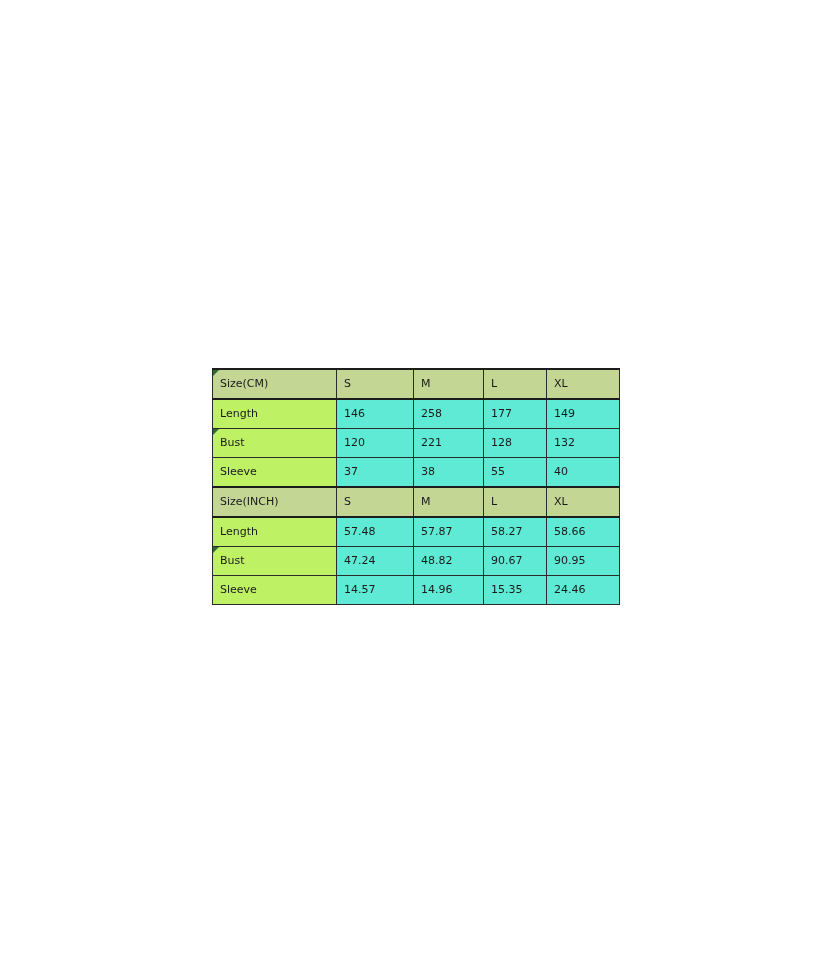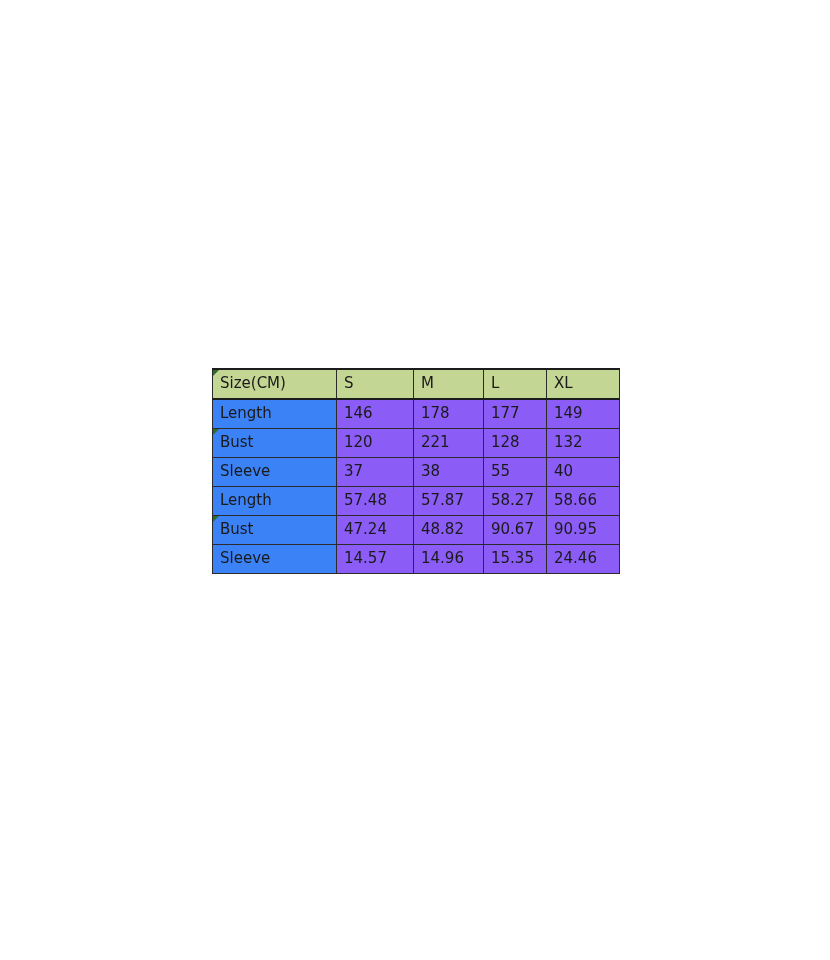--- a/index.html
+++ b/index.html
@@ -19,21 +19,21 @@
     position: absolute;
     left: 212px;
     top: 368px;
     width: 407px;
   }
 
   table.size-chart {
     border-collapse: collapse;
     table-layout: fixed;
     width: 407px;
-    font-size: 15px;
+    font-size: 11px;
     color: #1a1a1a;
   }
 
   table.size-chart col.c-label { width: 124px; }
   table.size-chart col.c-s     { width: 77px; }
   table.size-chart col.c-m     { width: 70px; }
   table.size-chart col.c-l     { width: 63px; }
   table.size-chart col.c-xl    { width: 73px; }
 
   table.size-chart td {
@@ -41,26 +41,26 @@
     padding: 0 0 0 7px;
     vertical-align: middle;
     line-height: 1.05;
     border-left: 1px solid #2b2b2b;
     border-right: 1px solid #2b2b2b;
     border-top: 1px solid #2b2b2b;
     border-bottom: 1px solid #2b2b2b;
     white-space: nowrap;
     overflow: hidden;
     position: relative;
-    background: #8b5cf6;
+    background: #5eead4;
   }
 
   
   tr td.label-cell {
-    background: #3b82f6;
+    background: #bef264;
   }
 
   
   tr.header-row td {
     background: #c4d693;
   }
   tr.header-row td.label-cell {
     background: #c4d693;
   }
 
@@ -118,21 +118,21 @@
       </tr>
 
       <tr>
         <td class="label-cell">
           <span>Length</span>
         </td>
         <td>
           <span>146</span>
         </td>
         <td>
-          <span>178</span>
+          <span>258</span>
         </td>
         <td>
           <span>177</span>
         </td>
         <td>
           <span>149</span>
         </td>
       </tr>
 
       <tr>
@@ -165,20 +165,37 @@
           <span>38</span>
         </td>
         <td>
           <span>55</span>
         </td>
         <td>
           <span>40</span>
         </td>
       </tr>
 
+      <tr class="header-row">
+        <td class="label-cell">
+          <span>Size(INCH)</span>
+        </td>
+        <td>
+          <span>S</span>
+        </td>
+        <td>
+          <span>M</span>
+        </td>
+        <td>
+          <span>L</span>
+        </td>
+        <td>
+          <span>XL</span>
+        </td>
+      </tr>
 
       <tr>
         <td class="label-cell">
           <span>Length</span>
         </td>
         <td>
           <span>57.48</span>
         </td>
         <td>
           <span>57.87</span>

